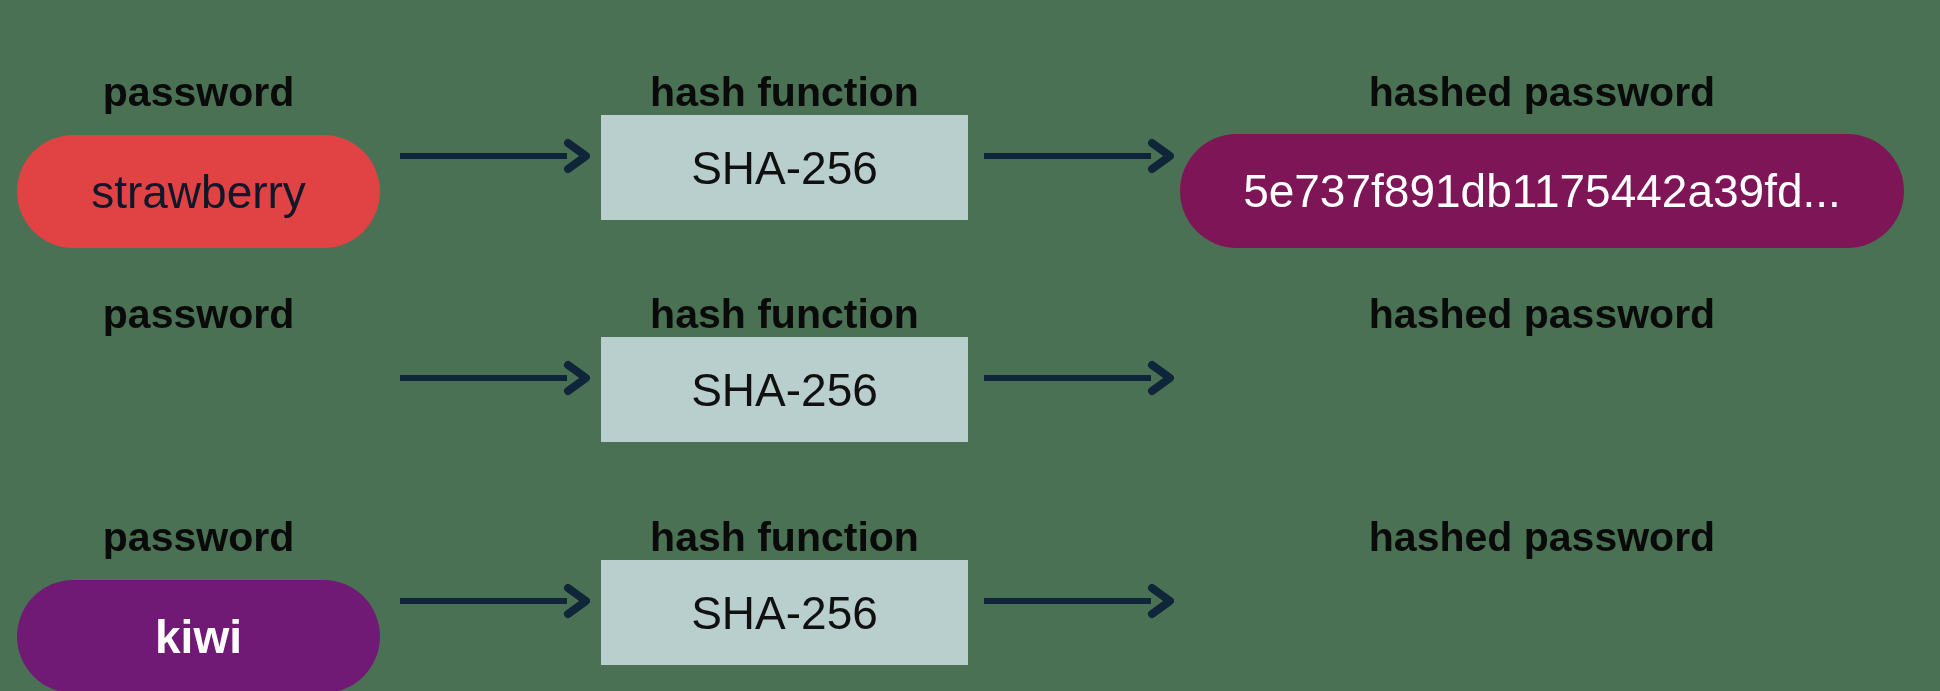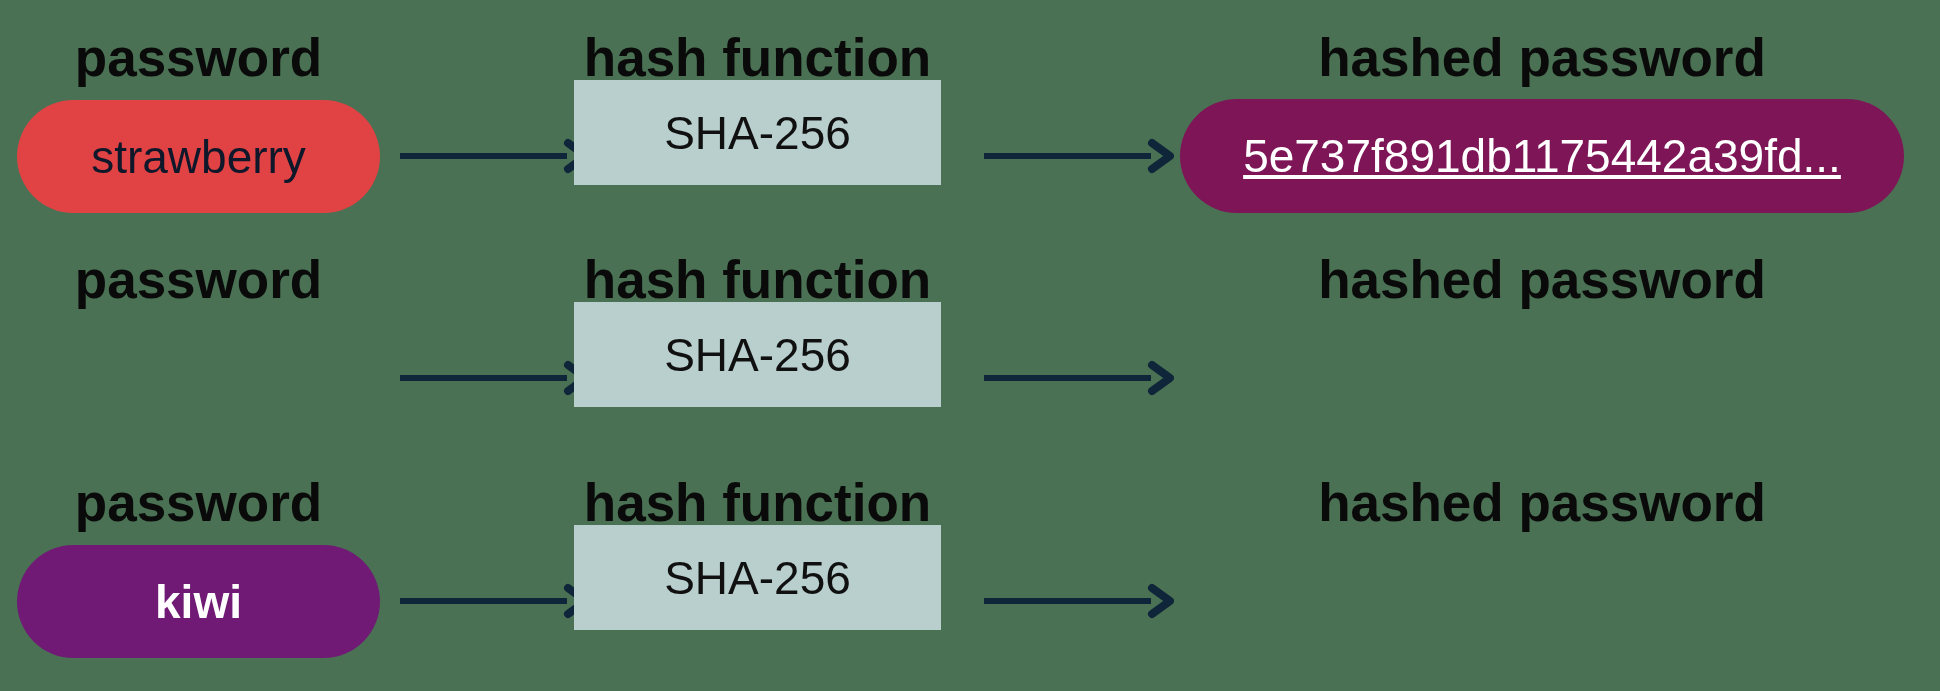--- a/index.html
+++ b/index.html
@@ -32,42 +32,43 @@
   .row-3 { top: 480px; }
 
   .cell {
     position: absolute;
     top: 0;
     display: flex;
     flex-direction: column;
     align-items: center;
   }
   .cell-pass { left: 17px;   width: 363px; }
-  .cell-hash { left: 574px;  width: 367px; }
+  .cell-hash { left: 601px;  width: 367px; }
   .cell-out  { left: 1180px; width: 724px; }
 
   .cell-label {
-    font-size: 53px;
+    font-size: 41px;
     line-height: 45px;
     font-weight: 600;
     color: var(--label);
     white-space: nowrap;
     text-align: right;
+    margin-top: 35px;
   }
 
   .pill {
     width: 100%;
     display: flex;
     align-items: center;
     justify-content: center;
     border-radius: 60px;
     white-space: nowrap;
   }
   .pill-pass { height: 113px; margin-top: 20px; }
-  .pill-out  { height: 114px; margin-top: 19px; text-decoration: underline; }
+  .pill-out  { height: 114px; margin-top: 19px; }
 
   .hash-box {
     width: 100%;
     height: 105px;
     background: var(--box-bg);
     color: var(--box-fg);
     display: flex;
     align-items: center;
     justify-content: center;
     white-space: nowrap;

